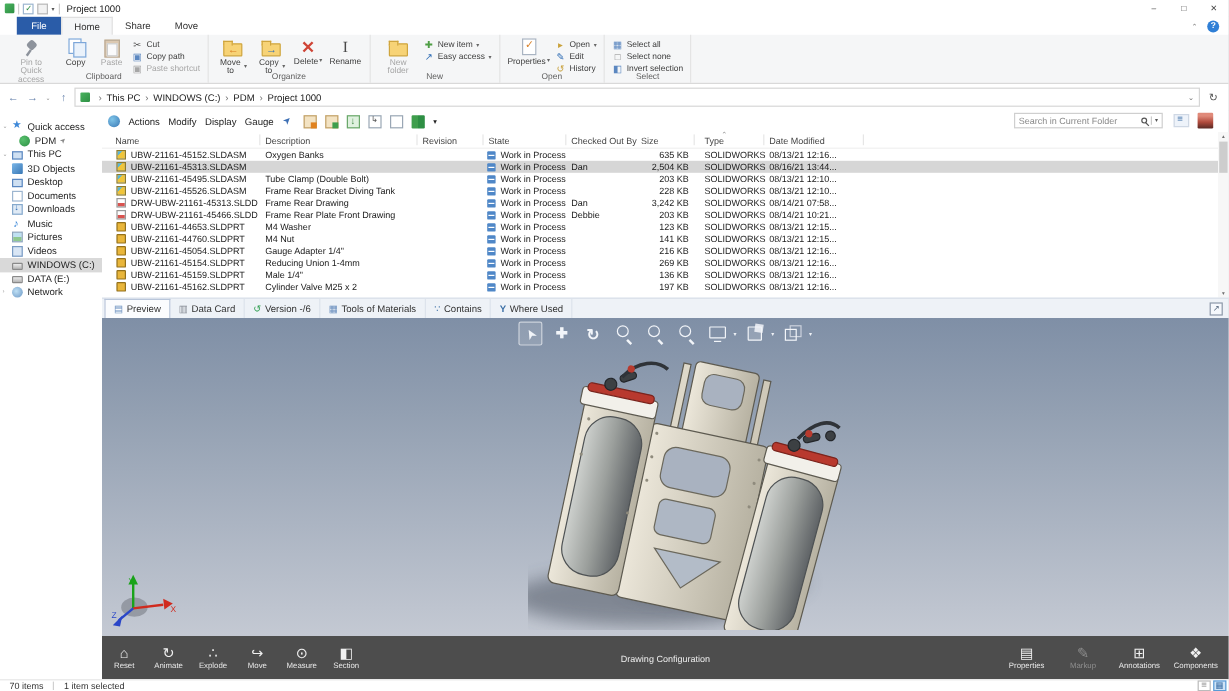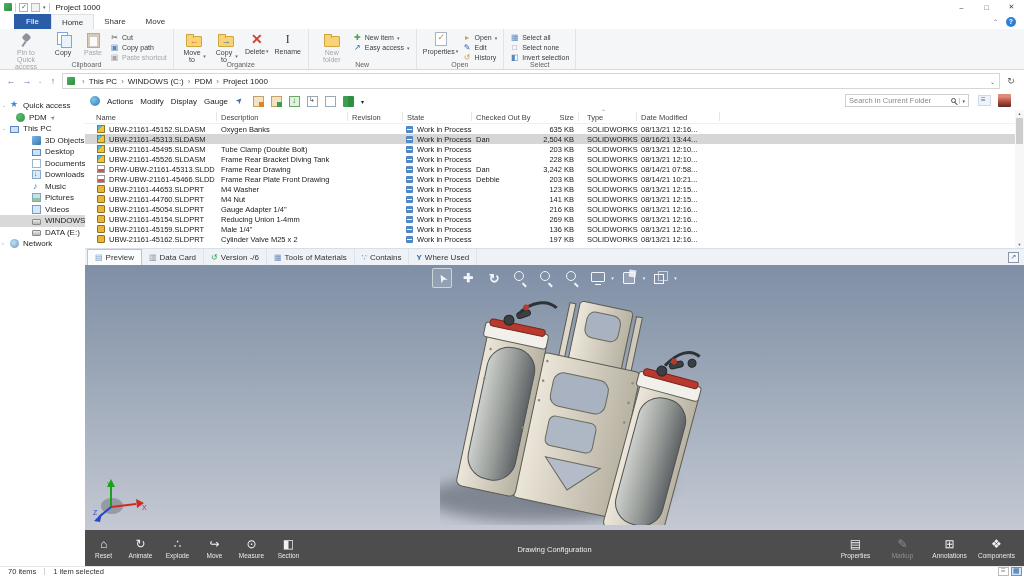--- a/index.html
+++ b/index.html
@@ -66,21 +66,21 @@
   .nav{width:14px;text-align:center;font-size:9px;color:#5f7ca8;}
   .nav.sml{width:8px;font-size:5px;color:#888;}
   .abox{flex:1;height:16px;border:1px solid #d6d6d6;background:#fff;display:flex;align-items:center;gap:3px;padding:0 4px;}
   .crumbit{display:flex;align-items:center;color:#222;}
   .crumbit::before{content:"›";color:#777;margin:0 4px;}
   .aboxdd{margin-left:auto;font-size:6px;color:#666;}
   .refbtn{width:18px;text-align:center;font-size:9px;color:#555;}
 
   
   .sbar{position:absolute;top:92px;left:0;width:100px;bottom:10px;background:#fff;padding-top:8px;overflow:hidden;}
-  .sbi{display:flex;align-items:center;height:11.5px;padding-left:32px;position:relative;color:#1f1f1f;white-space:nowrap;}
+  .sbi{display:flex;align-items:center;height:11.5px;padding-left:10px;position:relative;color:#1f1f1f;white-space:nowrap;}
   .sbi.top{padding-left:10px;} .sbi.mid{padding-left:16px;}
   .sbi.sel{background:#d9d9d9;}
   .chev{position:absolute;left:2px;top:2px;font-size:5px;color:#999;}
   .pinr{margin-left:3px;font-size:6px;color:#8a8a8a;transform:rotate(-45deg);}
   .sic{width:9px;height:9px;margin-right:4px;flex:none;position:relative;display:inline-block;}
   .sic.qa::before{content:"★";position:absolute;left:0;top:-1px;font-size:9px;line-height:9px;color:#3d88d8;}
   .sic.pdmv{background:radial-gradient(circle at 35% 35%,#57c06d,#2e8f44);border-radius:50%;}
   .sic.pc,.sic.desk{background:#cfe0f2;border:1px solid #5b87c0;height:7px;margin-top:1px;}
   .sic.obj3d{background:linear-gradient(135deg,#7ab6e8,#3a78b5);border-radius:1px;}
   .sic.docs{background:#fff;border:1px solid #9db6d0;}
@@ -496,21 +496,21 @@
       <span class="srchopt"></span>
       <span class="avatar"></span>
     </div>
 
     <div class="lhead">
       <span class="hc" style="left:11px">Name</span>
       <span class="hc" style="left:136px">Description</span>
       <span class="hc" style="left:267px">Revision</span>
       <span class="hc" style="left:322px">State</span>
       <span class="hc" style="left:391px">Checked Out By</span>
-      <span class="hc" style="left:424px;width:65px;text-align:right">Size</span>
+      <span class="hc" style="left:424px;width:65px;text-align:center">Size</span>
       <span class="hc" style="left:502px">Type</span>
       <span class="sortc">⌃</span>
       <span class="hc" style="left:556px">Date Modified</span>
       <span class="hsep h1"></span>
       <span class="hsep h2"></span>
       <span class="hsep h3"></span>
       <span class="hsep h4"></span>
       <span class="hsep h5"></span>
       <span class="hsep h6"></span>
       <span class="hsep h7"></span>

